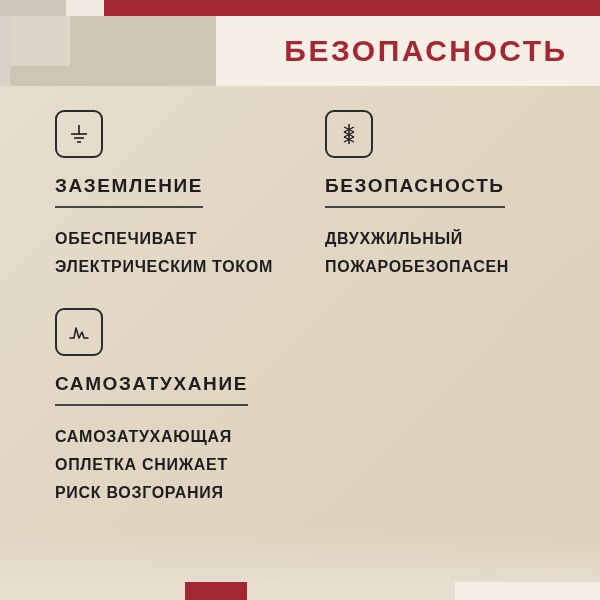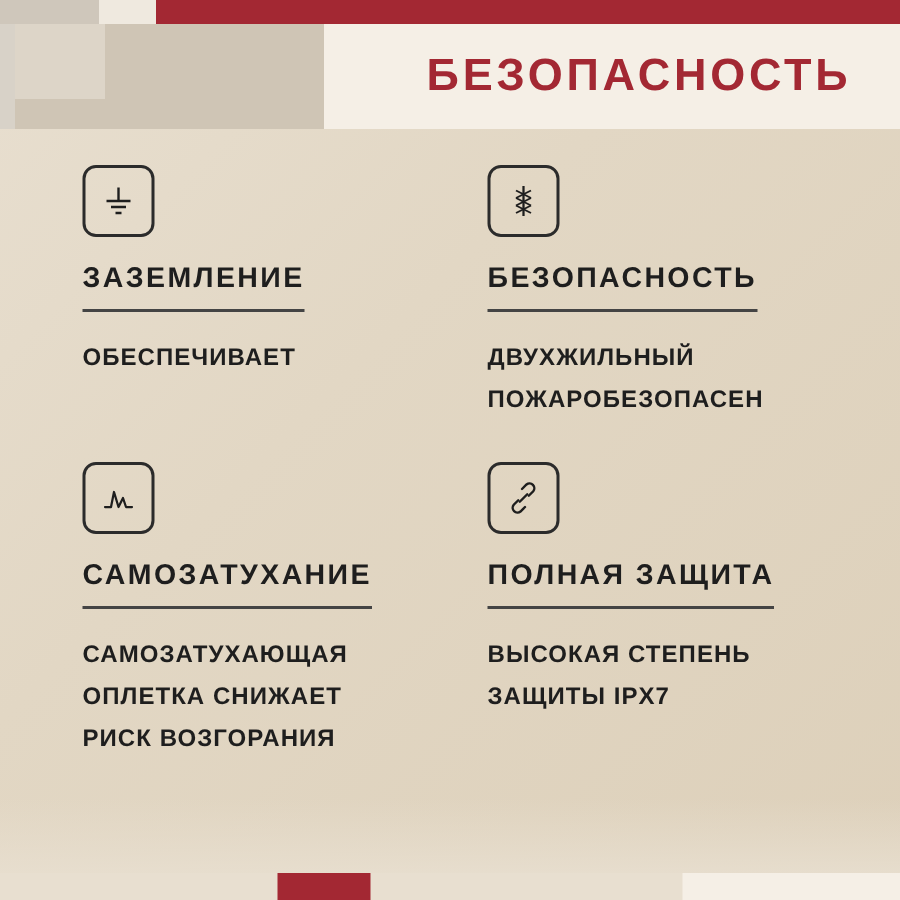--- a/index.html
+++ b/index.html
@@ -191,20 +191,21 @@
         <svg width="26" height="26" viewBox="0 0 26 26" aria-hidden="true">
           <line x1="13" y1="4" x2="13" y2="13" stroke="#1e1e1e" stroke-width="1.6"></line>
           <line x1="5" y1="13" x2="21" y2="13" stroke="#1e1e1e" stroke-width="1.6"></line>
           <line x1="8" y1="17" x2="18" y2="17" stroke="#1e1e1e" stroke-width="1.6"></line>
           <line x1="11" y1="21" x2="15" y2="21" stroke="#1e1e1e" stroke-width="1.6"></line>
         </svg>
       </div>
       <div class="feature-title">ЗАЗЕМЛЕНИЕ</div>
       <div class="feature-desc">
         <div>ОБЕСПЕЧИВАЕТ</div>
+        <div>ЭЛЕКТРИЧЕСКИМ ТОКОМ</div>
       </div>
     </div>
 
     <div class="cell col-right">
       <div class="icon-box">
         <svg width="26" height="26" viewBox="0 0 26 26" aria-hidden="true">
           <line x1="13" y1="3" x2="13" y2="23" stroke="#1e1e1e" stroke-width="1.5"></line>
           <line x1="8" y1="6" x2="18" y2="11" stroke="#1e1e1e" stroke-width="1.3"></line>
           <line x1="18" y1="6" x2="8" y2="11" stroke="#1e1e1e" stroke-width="1.3"></line>
           <line x1="8" y1="11" x2="18" y2="16" stroke="#1e1e1e" stroke-width="1.3"></line>
@@ -227,36 +228,20 @@
         </svg>
       </div>
       <div class="feature-title">САМОЗАТУХАНИЕ</div>
       <div class="feature-desc">
         <div>САМОЗАТУХАЮЩАЯ</div>
         <div>ОПЛЕТКА СНИЖАЕТ</div>
         <div>РИСК ВОЗГОРАНИЯ</div>
       </div>
     </div>
 
-    <div class="cell col-right row-2">
-      <div class="icon-box">
-        <svg width="26" height="26" viewBox="0 0 26 26" aria-hidden="true">
-          <g stroke="#1e1e1e" stroke-width="1.6" fill="none" stroke-linecap="round">
-            <path d="M9.5 14.5 L6.5 17.5 a3.2 3.2 0 0 0 4.5 4.5 L14 19"></path>
-            <path d="M16.5 11.5 L19.5 8.5 a3.2 3.2 0 0 0 -4.5 -4.5 L12 7"></path>
-            <line x1="10.5" y1="15.5" x2="15.5" y2="10.5"></line>
-          </g>
-        </svg>
-      </div>
-      <div class="feature-title">ПОЛНАЯ ЗАЩИТА</div>
-      <div class="feature-desc">
-        <div>ВЫСОКАЯ СТЕПЕНЬ</div>
-        <div>ЗАЩИТЫ IPX7</div>
-      </div>
-    </div>
 
   </div>
 
   <div class="bottom-left-grad"></div>
   <div class="bottom-band"></div>
   <div class="bottom-red"></div>
   <div class="bottom-white"></div>
 
 </div>
 

